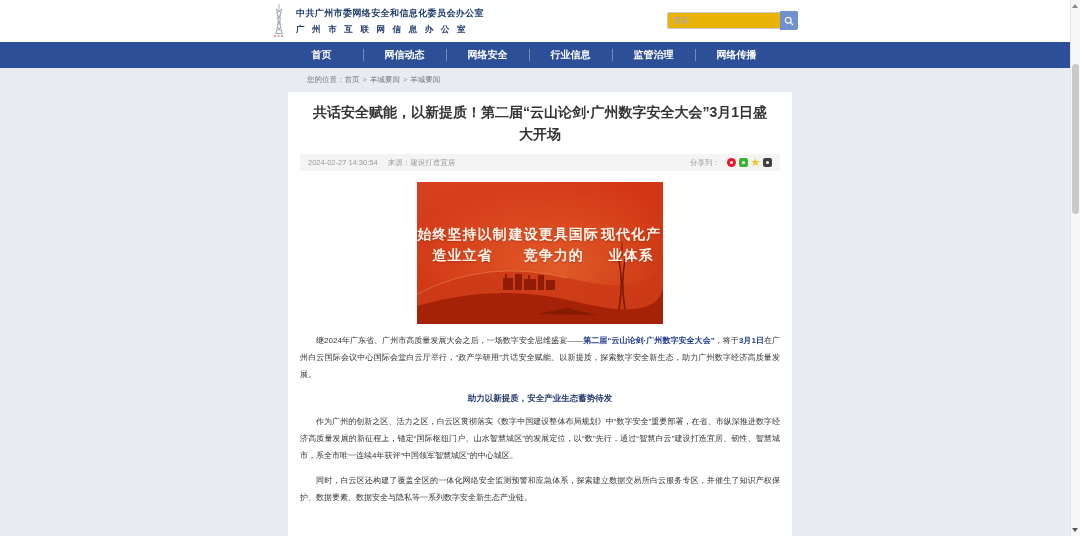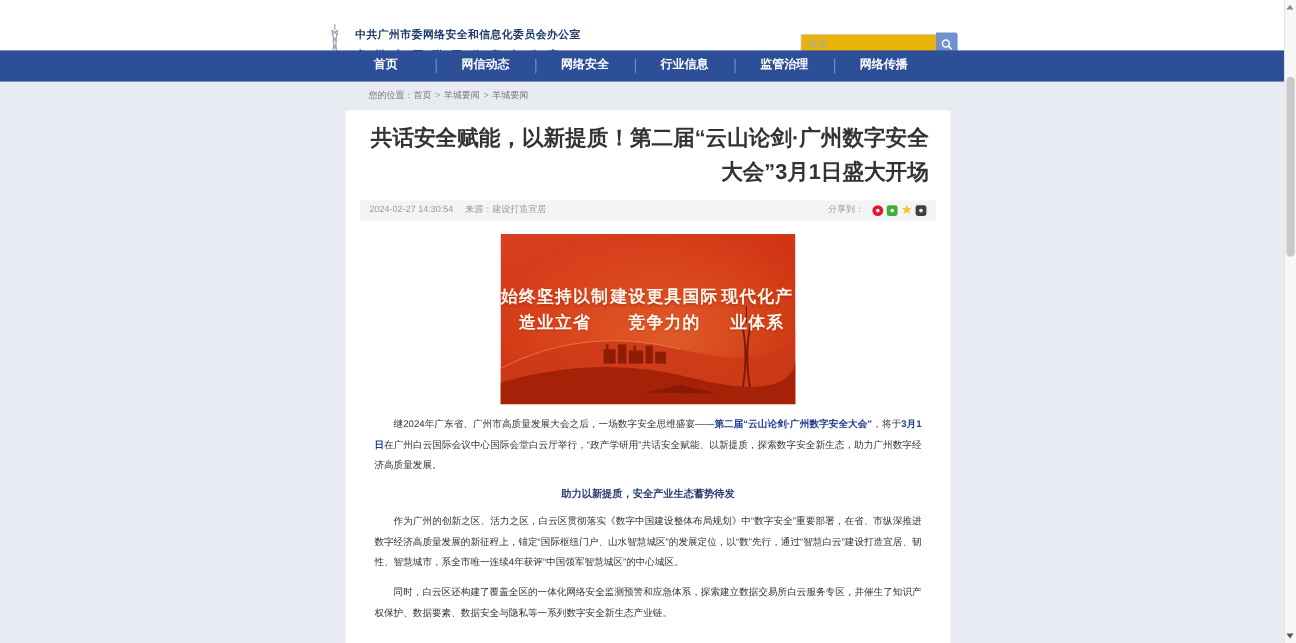--- a/index.html
+++ b/index.html
@@ -3,21 +3,21 @@
 <meta charset="utf-8">
 <style>
   html,body{margin:0;padding:0;}
   body{
     width:1080px;height:536px;position:relative;overflow:hidden;
     background:#ffffff;
     font-family:"Liberation Sans","DejaVu Sans",sans-serif;
     -webkit-font-smoothing:antialiased;
   }
   
-  #header{position:absolute;left:0;top:16px;width:100%;height:30px;background:#fff;z-index:3;}
+  #header{position:absolute;left:0;top:0;width:100%;height:30px;background:#fff;z-index:3;}
   #logo{position:absolute;left:270px;top:4px;width:18px;height:35px;}
   #logo svg{display:block;}
   #org{position:absolute;left:296px;top:7px;color:#1c3a6b;}
   #org .l1{font-size:9px;font-weight:bold;letter-spacing:.4px;white-space:nowrap;}
   #org .l2{font-size:8.5px;font-weight:bold;letter-spacing:7.6px;margin-top:4px;white-space:nowrap;}
   #search{position:absolute;left:667px;top:11px;display:flex;align-items:center;}
   #search input{
     width:102px;height:15px;border:1px solid #c9c9c9;border-right:none;border-radius:2px 0 0 2px;
     font-size:8px;padding:0 5px;color:#333;outline:none;background:#eab308;
   }
@@ -40,21 +40,21 @@
   #page-bg{position:absolute;left:0;top:68px;right:0;bottom:0;background:#e9ebf2;}
   #breadcrumb{position:absolute;left:307px;top:75px;font-size:7.5px;color:#777;z-index:2;}
   #breadcrumb .crumb{color:#777;cursor:pointer;}
   #breadcrumb .sep{margin:0 3px;color:#999;}
   
   #card{
     position:absolute;left:288px;top:92px;width:504px;height:444px;background:#fff;z-index:2;
     overflow:hidden;box-sizing:border-box;padding:8px 12px 0;
   }
   #article-title{
-    font-size:18px;font-weight:bold;color:#333;text-align:right;line-height:1.55;margin:2px 6px 0;
+    font-size:14px;font-weight:bold;color:#333;text-align:center;line-height:1.55;margin:2px 6px 0;
   }
   #meta-bar{
     margin-top:9px;height:17px;background:#f4f4f4;display:flex;justify-content:space-between;
     align-items:center;padding:0 8px;font-size:7.5px;color:#999;
   }
   #meta-left span{margin-right:8px;}
   #meta-right{display:flex;align-items:center;}
   #share-icons{display:flex;align-items:center;margin-left:4px;}
   .share-ic{width:9px;height:9px;border-radius:2px;margin-left:3px;position:relative;cursor:pointer;display:flex;align-items:center;justify-content:center;font-size:8px;line-height:9px;}
   .share-ic.round{border-radius:50%;}
@@ -64,21 +64,21 @@
   #banner{position:relative;width:246px;height:142px;margin:11px auto 0;overflow:hidden;}
   #banner svg{position:absolute;left:0;top:0;}
   #banner-text{
     position:absolute;left:0;top:0;right:0;bottom:0;display:flex;
     align-items:center;justify-content:center;margin-top:-16px;
     color:#fff6ec;font-weight:bold;font-size:14px;line-height:21px;text-align:center;
     text-shadow:0 1px 2px rgba(120,20,0,.35);letter-spacing:1px;
   }
   
   #article-body{margin-top:2px;font-size:8px;color:#333;line-height:17px;text-align:justify;}
-  .para{text-indent:2em;margin:8px 12px;}
+  .para{text-indent:2em;margin:8px 0;}
   .seg.b{font-weight:bold;color:#1f3a8f;}
   .article-subheading{font-weight:bold;color:#253a70;text-align:center;margin:8px 0;font-size:8.5px;line-height:14px;}
   
   #scrollbar{position:absolute;right:0;top:0;width:10px;height:536px;background:#f7f7f8;border-left:1px solid #e5e5e5;z-index:9;box-sizing:border-box;}
   #scroll-thumb{position:absolute;right:1px;top:64px;width:7px;height:150px;background:#c9c9c9;border-radius:4px;cursor:pointer;}
   .scroll-arrow{position:absolute;right:2px;width:0;height:0;border-left:3px solid transparent;border-right:3px solid transparent;cursor:pointer;}
   #scroll-up{top:4px;border-bottom:4px solid #8a8a8a;}
   #scroll-down{bottom:4px;border-top:4px solid #555;}
 </style>
 </head>

